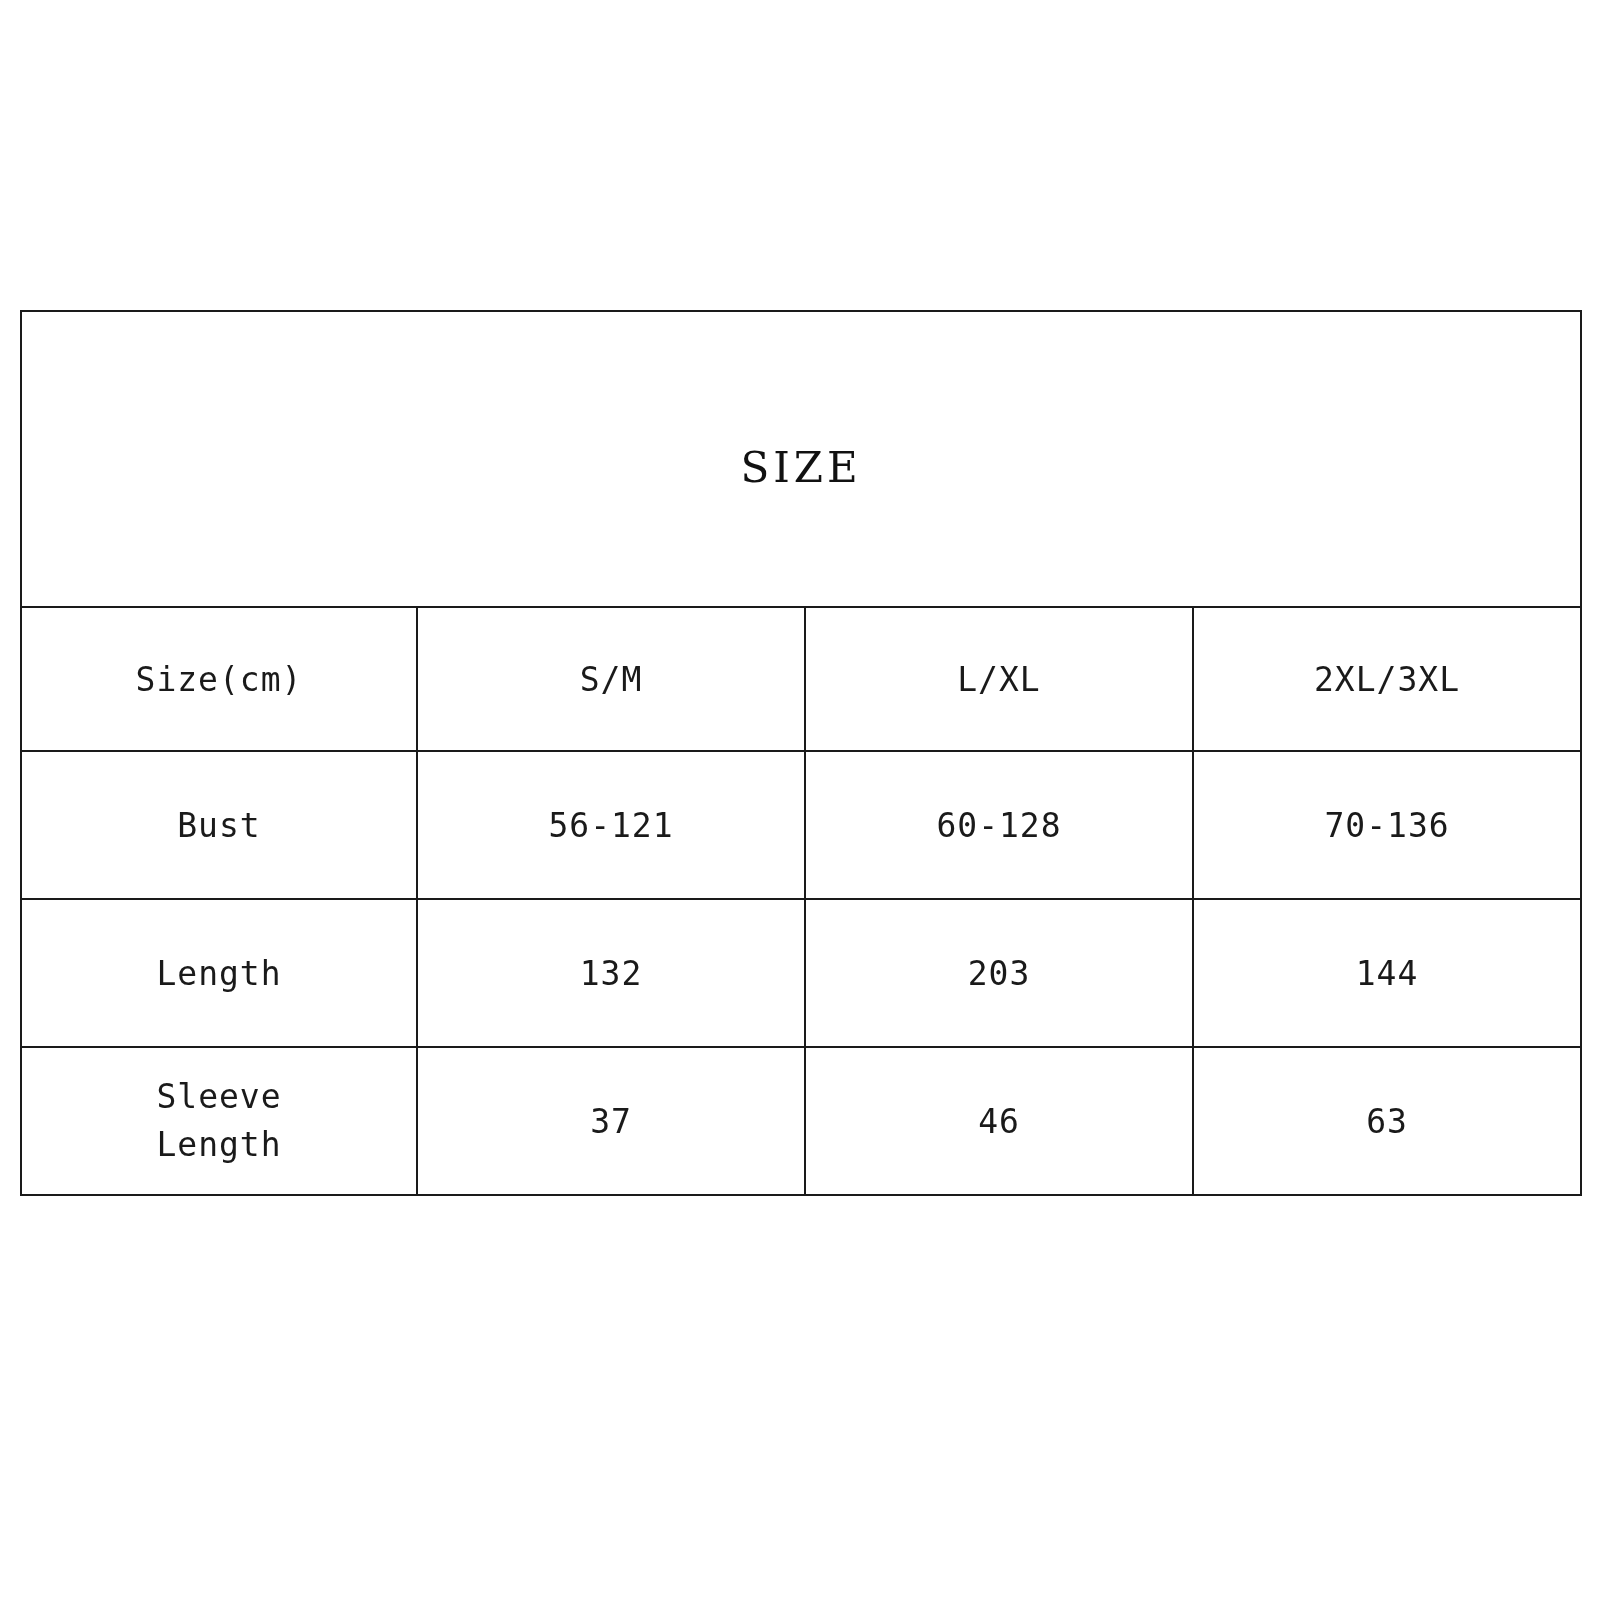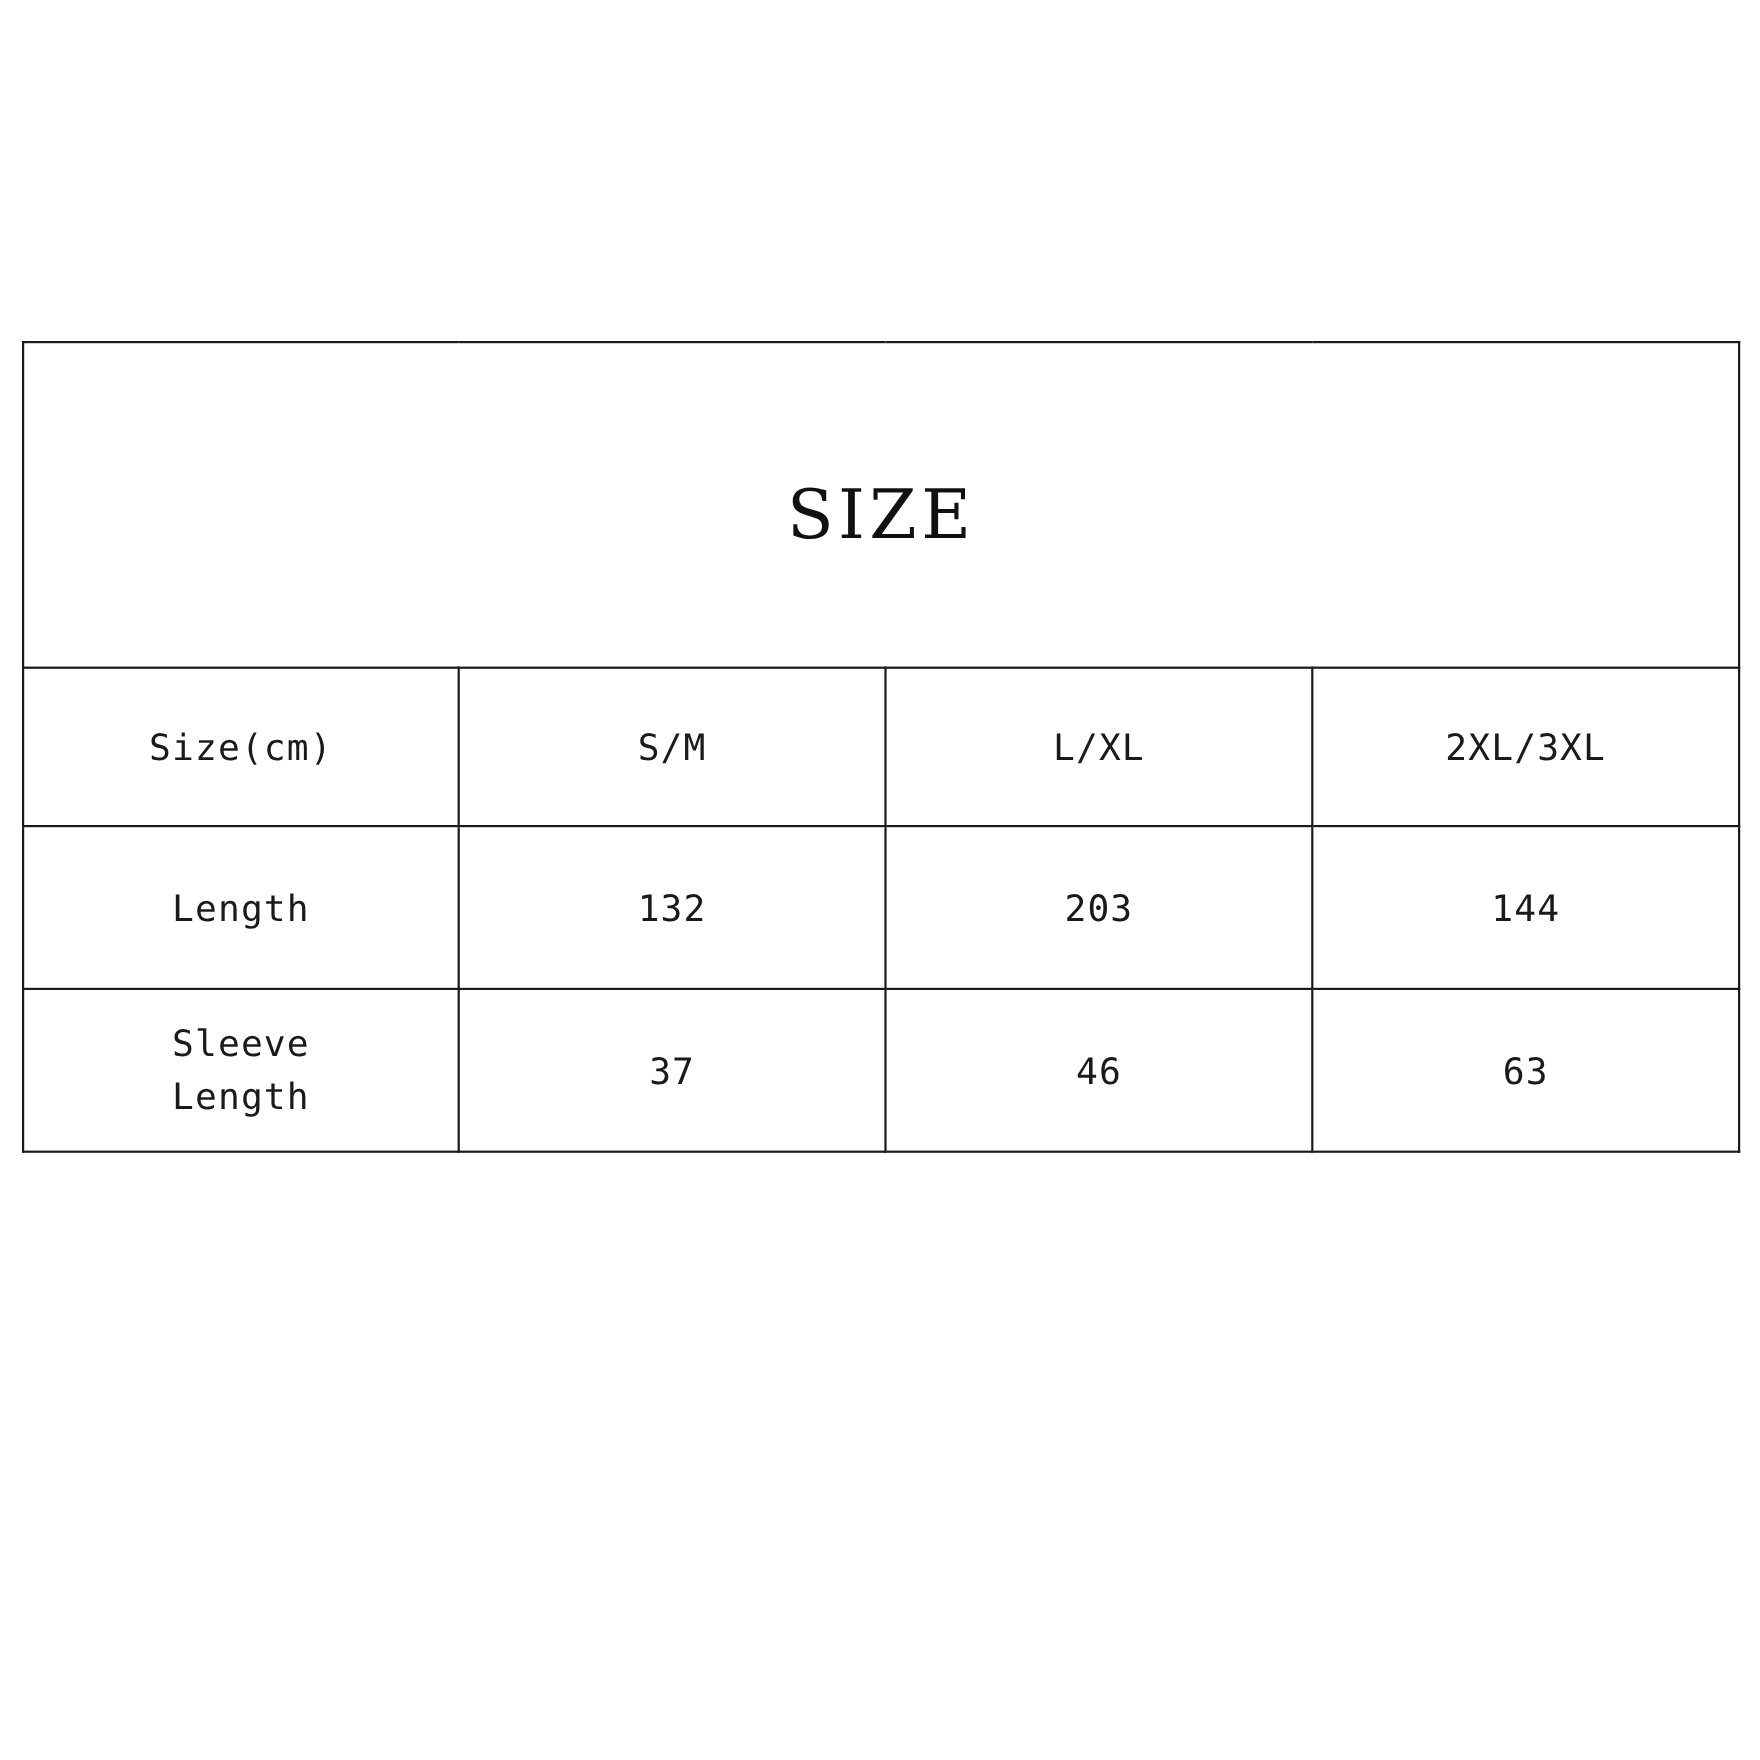--- a/index.html
+++ b/index.html
@@ -49,21 +49,21 @@
   col.c-label { width: 396px; }
   col.c-data  { width: 388px; }
 
   .title-cell {
     height: 294px;
     border-bottom: 2px solid #1a1a1a;
   }
 
   .title-text {
     font-family: "DejaVu Serif", serif;
-    font-size: 62px;
+    font-size: 42px;
     letter-spacing: 4px;
     color: #111111;
     line-height: 1;
     display: block;
     padding-top: 18px;
   }
 
   .head-row td {
     height: 142px;
     font-size: 33px;
@@ -106,20 +106,26 @@
           </td>
         </tr>
 
         <tr class="head-row">
           <td class="row-label">Size(cm)</td>
           <td>S/M</td>
           <td>L/XL</td>
           <td>2XL/3XL</td>
         </tr>
 
+        <tr class="body-row">
+          <td class="row-label">Bust</td>
+          <td>56-121</td>
+          <td>60-128</td>
+          <td>70-136</td>
+        </tr>
 
 
         <tr class="body-row">
           <td class="row-label">Length</td>
           <td>132</td>
           <td>203</td>
           <td>144</td>
         </tr>
 
         <tr class="body-row">

